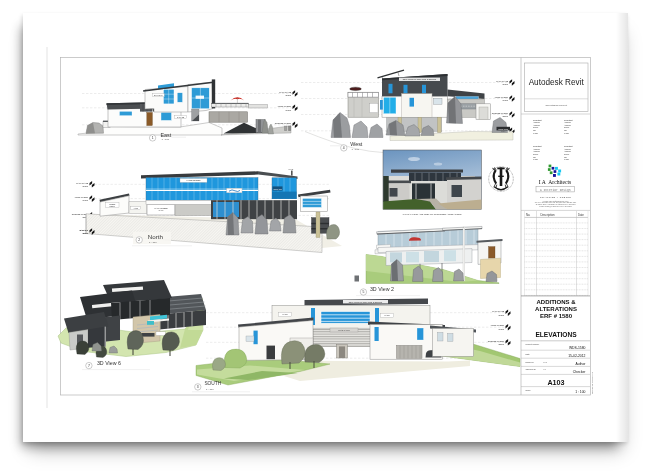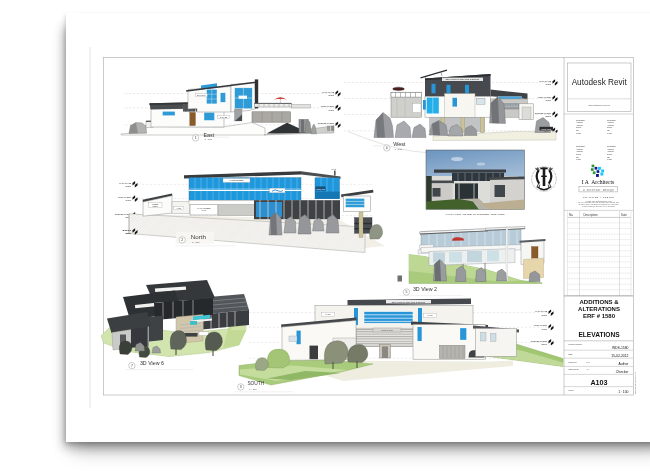--- a/index.html
+++ b/index.html
@@ -1,16 +1,16 @@
 <!DOCTYPE html>
 <html><head>
 <meta charset="utf-8">
 <style>
 html,body{margin:0;padding:0;background:#ffffff;width:650px;height:471px;overflow:hidden;font-family:"Liberation Sans",sans-serif;}
-#stage{position:relative;width:538px;height:471px;margin-left:43px;}
+#stage{position:relative;width:538px;height:471px;}
 #sheet{position:absolute;left:23px;top:13px;width:605px;height:429px;background:#ffffff;
 box-shadow:-6px 9px 10px -4px rgba(0,0,0,0.30), 0 14px 18px -6px rgba(0,0,0,0.28), -1px 2px 4px rgba(0,0,0,0.15);}
 #ovr{position:absolute;left:0;top:0;}
 #edgeR{position:absolute;left:616px;top:13px;width:12px;height:429px;background:linear-gradient(to right,rgba(0,0,0,0),rgba(0,0,0,0.10));}
 
 svg text{font-family:"Liberation Sans",sans-serif;}
 .ser{font-family:"Liberation Serif",serif;}
 .mon{font-family:"Liberation Mono",monospace;}
 </style>
 </head>

